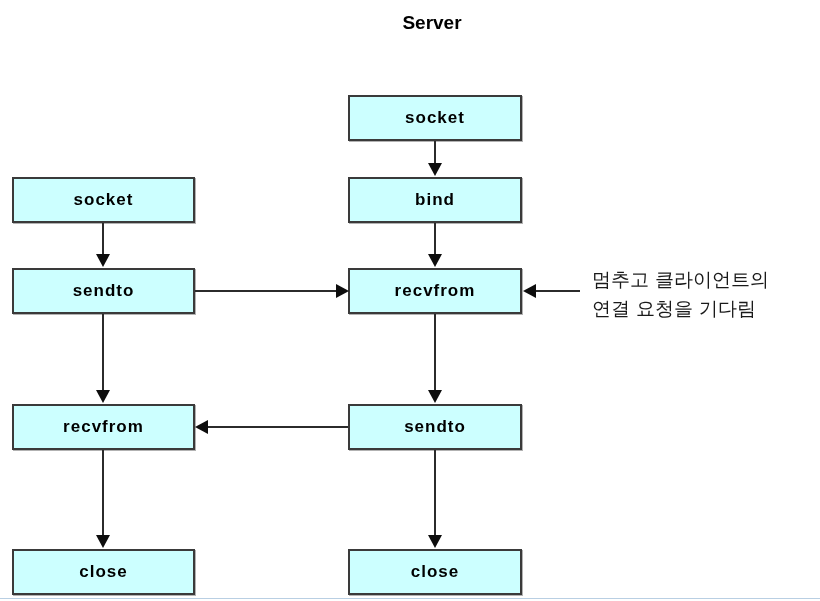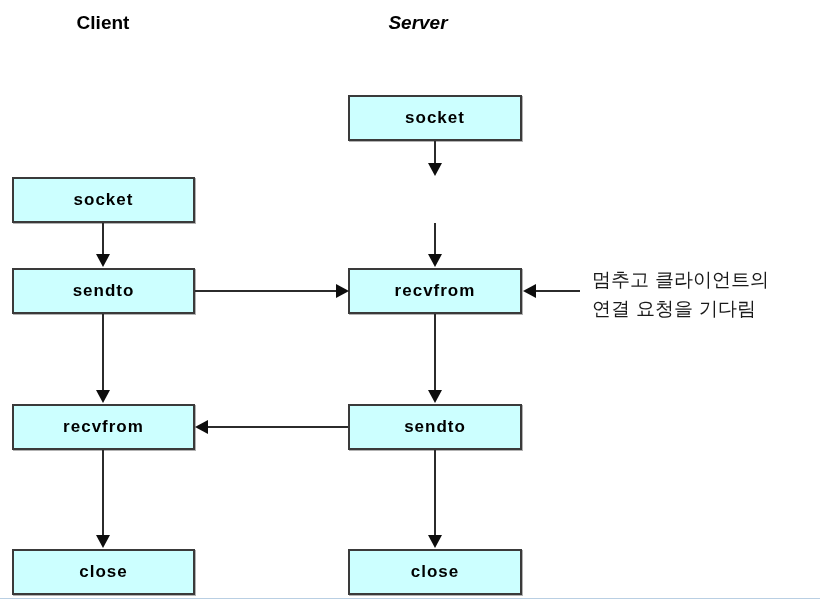--- a/index.html
+++ b/index.html
@@ -87,28 +87,28 @@
     width: 820px;
     height: 1px;
     background: #b9cfe3;
   }
 </style>
 </head>
 <body>
 
 <div id="canvas">
 
-  <div class="col-header" style="left:43px; top:12px; width:120px;">Client</div>
-  <div class="col-header" style="left:358px; top:12px; width:120px;font-style:italic;">Server</div>
+  <div class="col-header" style="left:372px; top:12px; width:120px;">Server</div>
 
   <div class="node-box" style="left:348px; top:95px; width:174px; height:46px;">socket</div>
 
   <div class="v-line" style="left:434px; top:141px; height:23px;"></div>
   <div class="arrow-down" style="left:428px; top:163px;"></div>
 
+  <div class="node-box" style="left:348px; top:177px; width:174px; height:46px;">bind</div>
 
   <div class="v-line" style="left:434px; top:223px; height:32px;"></div>
   <div class="arrow-down" style="left:428px; top:254px;"></div>
 
   <div class="node-box" style="left:348px; top:268px; width:174px; height:46px;">recvfrom</div>
 
   <div class="v-line" style="left:434px; top:314px; height:76px;"></div>
   <div class="arrow-down" style="left:428px; top:390px;"></div>
 
   <div class="node-box" style="left:348px; top:404px; width:174px; height:46px;">sendto</div>

